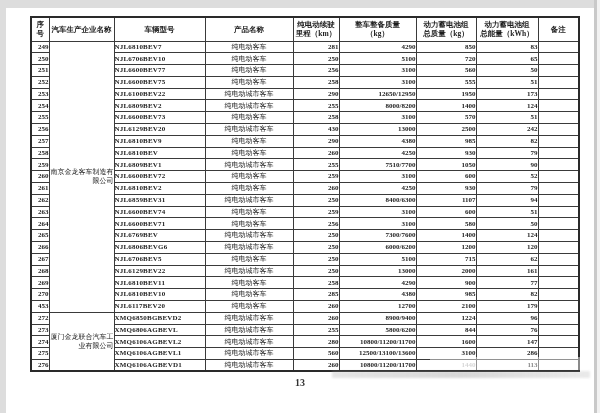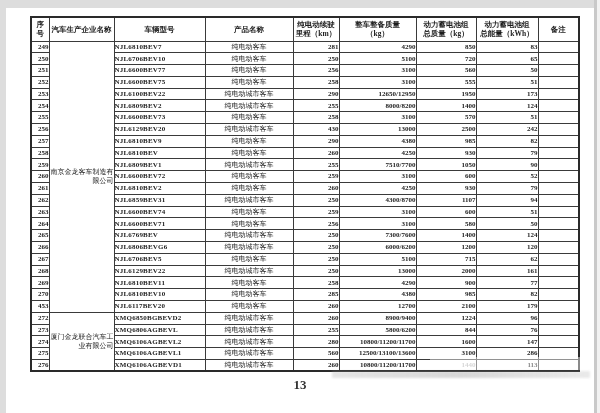--- a/index.html
+++ b/index.html
@@ -44,21 +44,21 @@
   .c-seq     { text-align:right; font-weight:bold; }
   .c-company { text-align:right; font-weight:normal; padding:0 2px; }
   .c-model   { text-align:left; padding-left:4px; font-weight:bold; letter-spacing:.2px; white-space:nowrap; }
   .c-product { text-align:center; padding-left:4px; font-weight:normal; white-space:nowrap; }
   .c-num     { text-align:right; padding-right:3px; font-weight:bold; white-space:nowrap; }
   .c-remark  { }
   td.faded   { color:#b5b5b5;margin-top:32px; }
 
   .page-number {
     position:absolute; left:0; top:377px; width:600px;
-    text-align:center; font-size:13px; color:#333;
+    text-align:center; font-size:10px; color:#333;
     font-weight:bold;
   }
   
   .smudge-line {
     position:absolute; left:332px; top:371px; width:258px; height:7px;
     background:linear-gradient(90deg, rgba(170,170,170,.30), rgba(150,150,150,.38), rgba(170,170,170,.25));
     filter:blur(1.2px);
     pointer-events:none;
   }
   .smudge-row {
@@ -235,21 +235,21 @@
         <td class="c-num">4250</td>
         <td class="c-num">930</td>
         <td class="c-num">79</td>
         <td class="c-remark"></td>
       </tr>
       <tr>
         <td class="c-seq">262</td>
         <td class="c-model">NJL6859BEV31</td>
         <td class="c-product">纯电动城市客车</td>
         <td class="c-num">250</td>
-        <td class="c-num">4300/8700</td>
+        <td class="c-num">8400/6300</td>
         <td class="c-num">1107</td>
         <td class="c-num">94</td>
         <td class="c-remark"></td>
       </tr>
       <tr>
         <td class="c-seq">263</td>
         <td class="c-model">NJL6600BEV74</td>
         <td class="c-product">纯电动客车</td>
         <td class="c-num">259</td>
         <td class="c-num">3100</td>

